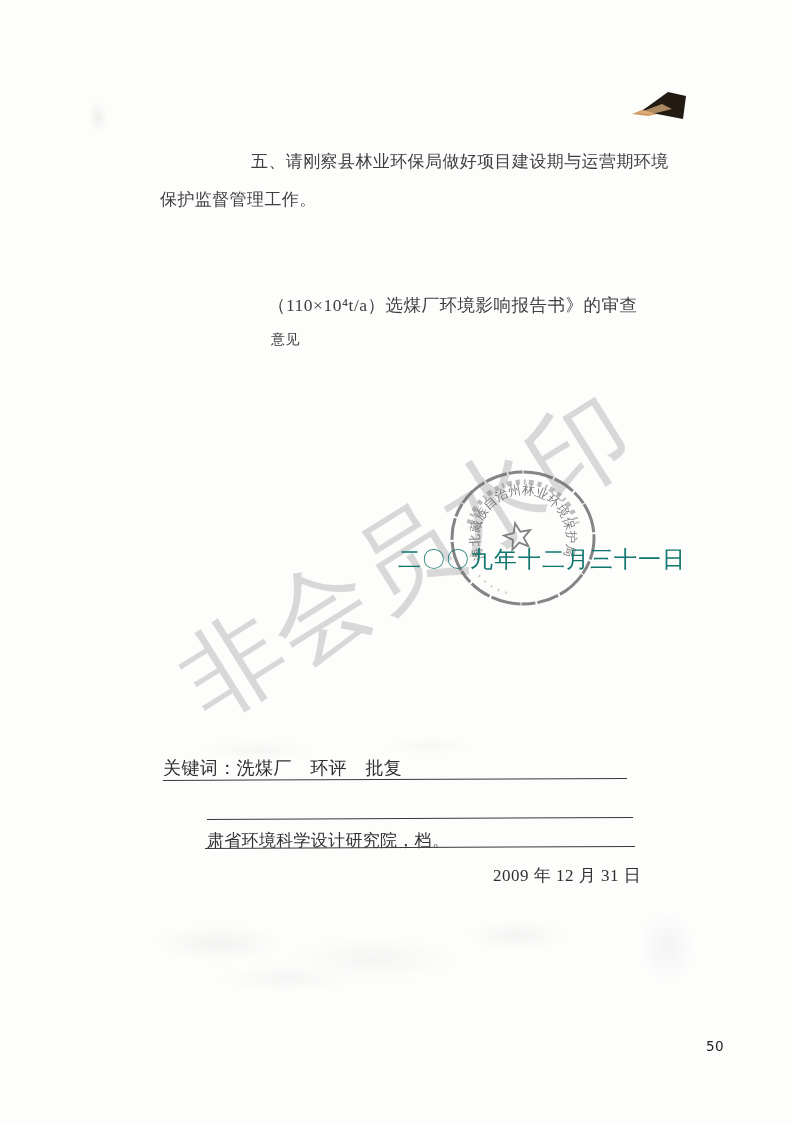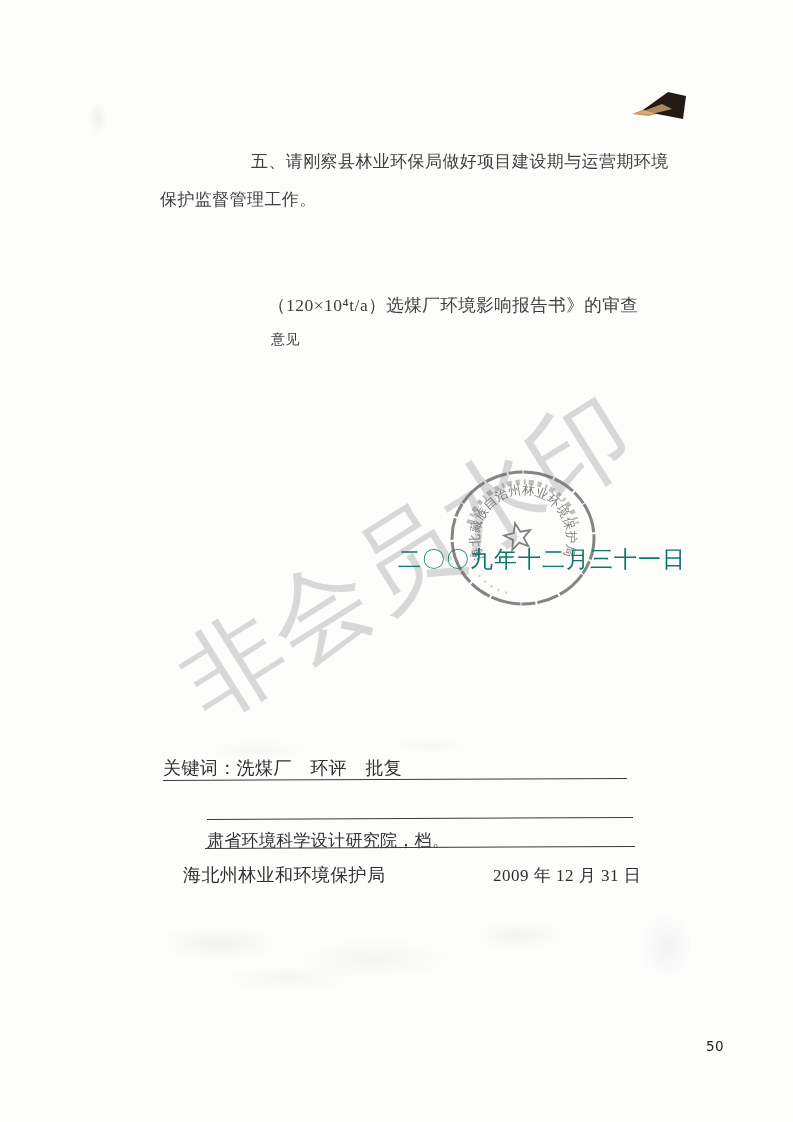--- a/index.html
+++ b/index.html
@@ -68,21 +68,21 @@
 
     <svg class="ln" style="left:628px;top:86px;" width="60" height="36" viewBox="0 0 60 36">
       <polygon points="4,28 34,16 47,24 20,30" fill="#c98f55" opacity="0.9"></polygon>
       <polygon points="15,24 40,6 58,10 55,33 29,28" fill="#231a13"></polygon>
       <polygon points="10,27 34,18 44,23 24,28" fill="#e4b983" opacity="0.7"></polygon>
     </svg>
 
     <div class="ln ink" style="left:215px;top:151px;font-size:17px;letter-spacing:.4px;margin-left:36px;">五、请刚察县林业环保局做好项目建设期与运营期环境</div>
     <div class="ln ink" style="left:160px;top:189px;font-size:17px;letter-spacing:.4px;">保护监督管理工作。</div>
 
-    <div class="ln ink" style="left:268px;top:295px;font-size:17.5px;letter-spacing:.5px;">（120×10⁴t/a）选煤厂环境影响报告书》的审查</div>
+    <div class="ln ink" style="left:268px;top:295px;font-size:17.5px;letter-spacing:.5px;">（110×10⁴t/a）选煤厂环境影响报告书》的审查</div>
     <div class="ln ink" style="left:271px;top:331px;font-size:14px;letter-spacing:.5px;">意见</div>
 
     <svg class="seal-svg" width="152" height="144" viewBox="0 0 152 144">
       <defs>
         <path id="sealTextArc" d="M 37.9,94 A 44,44 0 1 1 114.1,94" fill="none"></path>
       </defs>
 
       <ellipse cx="76" cy="72" rx="71" ry="66" fill="none" stroke="#6b6b6b" stroke-width="3" stroke-dasharray="22 2 14 1 30 2"></ellipse>
 
       <path d="M 21.9,57.5 A 56,56 0 0 1 130.1,57.5" fill="none" stroke="#7a7a7a" stroke-width="5" stroke-dasharray="4 4 2 3 5 4" opacity="0.6"></path>
@@ -101,19 +101,18 @@
     <div class="ln ink-dark" style="left:163px;top:757px;font-size:18px;letter-spacing:.4px;">
       <span>关键词：</span><span>洗煤厂　环评　批复</span>
     </div>
     <div class="rule" style="left:163px;top:779px;width:464px;"></div>
 
     <div class="rule" style="left:207px;top:818px;width:426px;"></div>
 
     <div class="ln footer-line" style="left:207px;top:830px;">肃省环境科学设计研究院，档。</div>
     <div class="rule" style="left:205px;top:847px;width:430px;"></div>
 
-    <div class="ln ink-dark" style="left:183px;top:864px;font-size:18px;letter-spacing:.4px;">海北州林业和环境保护局</div>
     <div class="ln ink-dark" style="left:493px;top:865px;font-size:17px;letter-spacing:.5px;">2009 年 12 月 31 日</div>
 
     <div class="ln page-number" style="left:658px;top:1038px;">50</div>
 
   </div>
 </div>
 
 </body></html>

